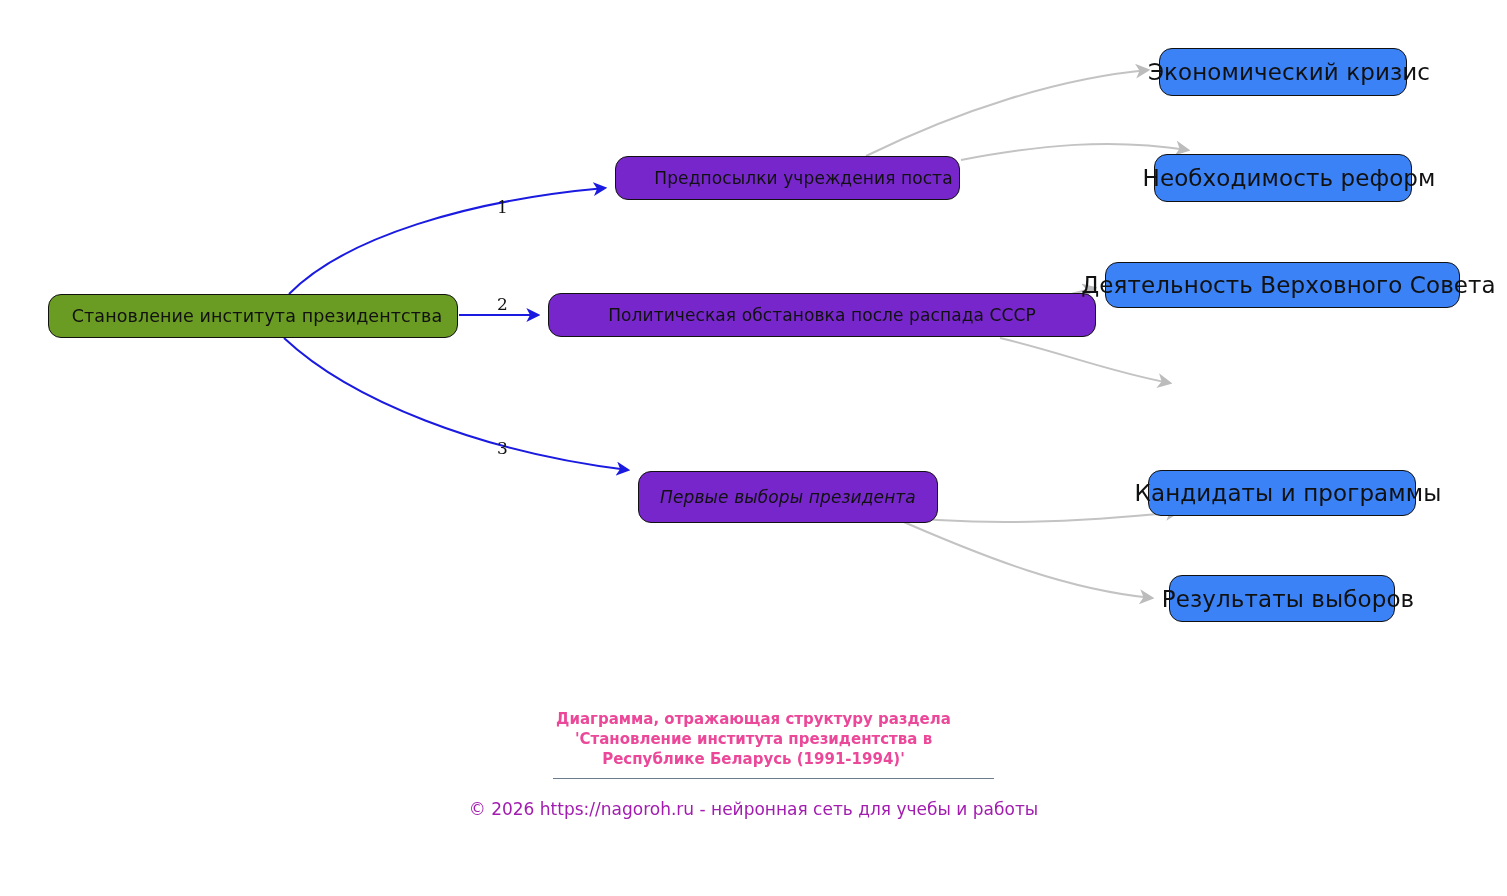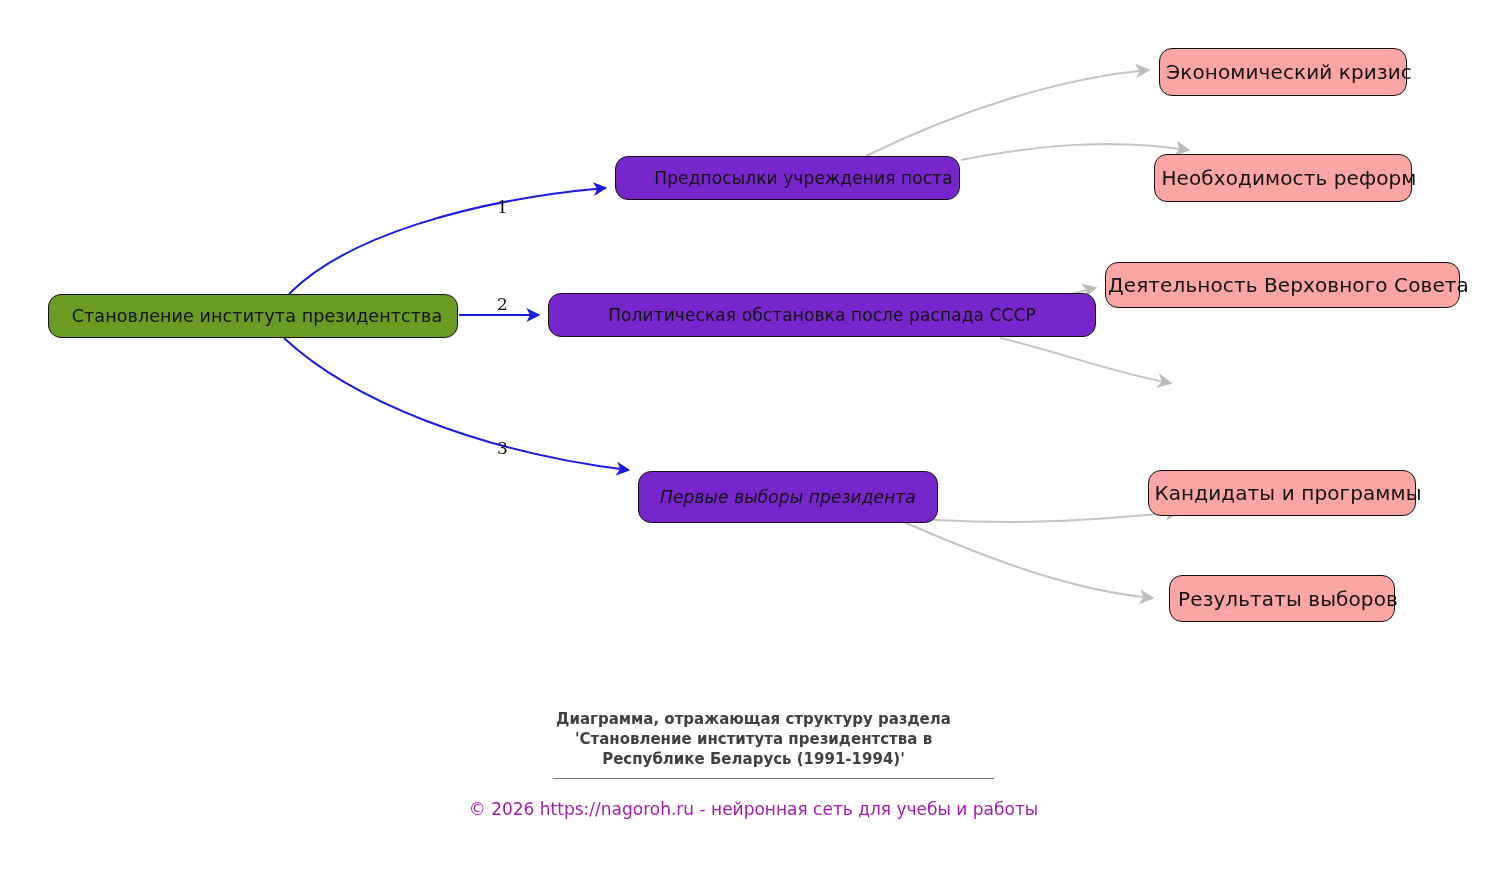--- a/index.html
+++ b/index.html
@@ -50,43 +50,43 @@
     background: #6a9b22;
     font-size: 17.5px;
   }
 
   .node-branch {
     background: #7726cc;
     font-size: 17px;
   }
 
   .node-leaf {
-    background: #fca5a5;
-    font-size: 20px;
+    background: #3b82f6;
+    font-size: 23px;
     border-width: 1.5px;
     padding-left: 12px;
   }
 
   .edge-label {
     position: absolute;
     font-family: "DejaVu Serif", serif;
     font-size: 17px;
     color: #111111;
   }
 
   .caption {
     position: absolute;
     left: 0;
     width: 1507px;
     text-align: center;
     font-family: "DejaVu Sans", sans-serif;
     font-weight: bold;
     font-size: 15px;
     line-height: 20px;
-    color: #404040;
+    color: #ec4899;
   }
 
   .caption-line {
     display: block;
   }
 
   .divider {
     position: absolute;
     height: 0;
     border-top: 1.4px solid #6d7c8c;

